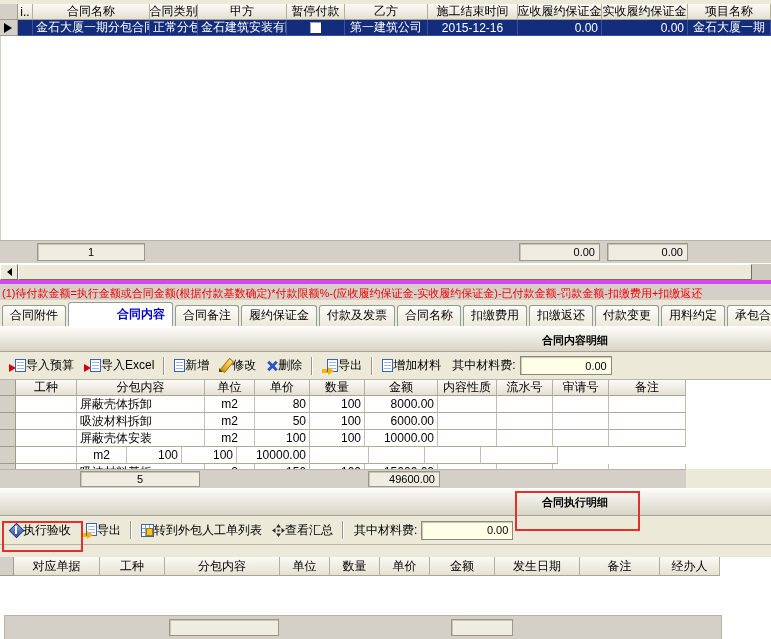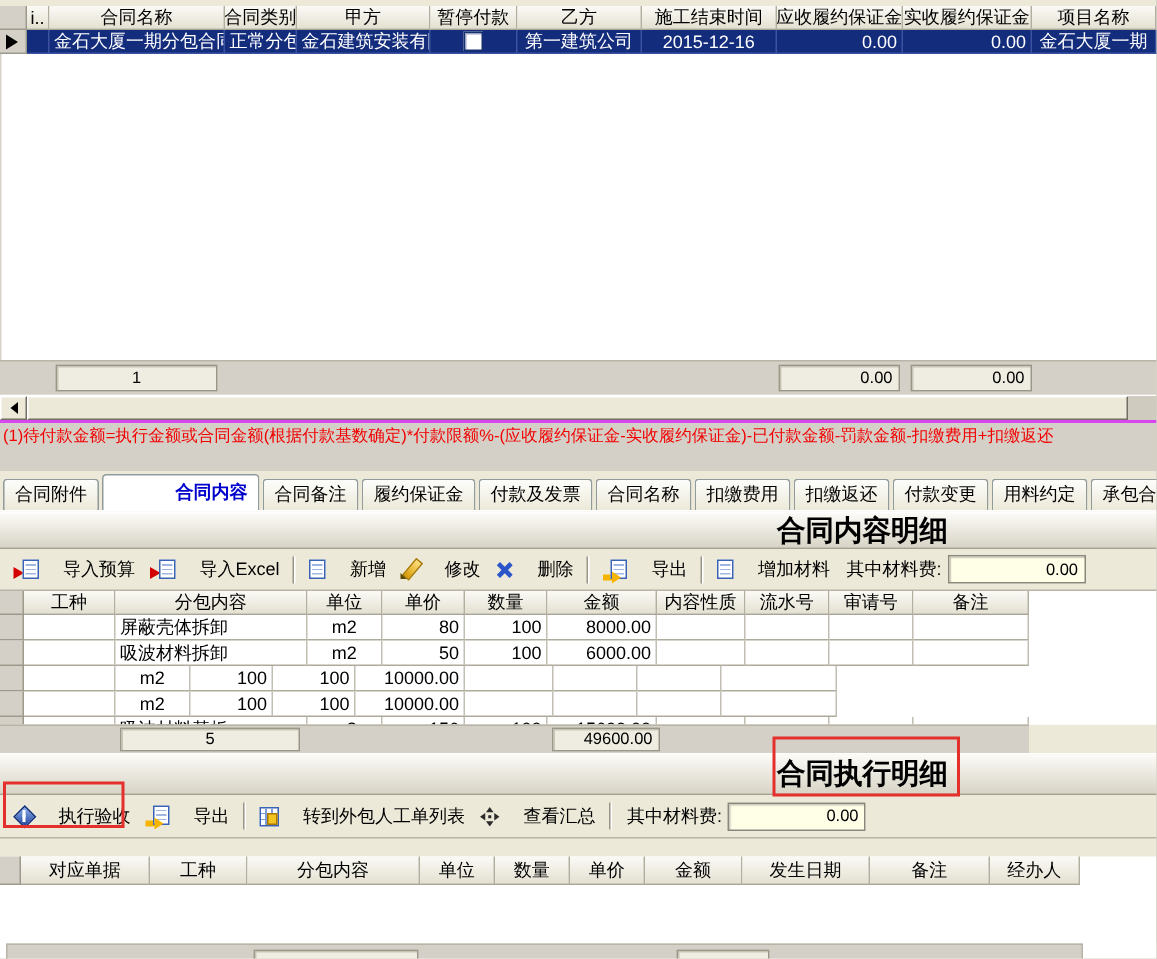--- a/index.html
+++ b/index.html
@@ -21,31 +21,31 @@
   #master-filler{height:204px;background:#fff;border-left:1px solid #D6D2C6;}
   
   .band{background:#D4D0C8;position:relative;border-top:1px solid #B8B4A6;}
   .sumbox{position:absolute;box-sizing:border-box;background:#EFECE2;border:1px solid #9A9688;box-shadow:inset 1px 1px 0 #c8c4b6;display:flex;align-items:center;padding:0 4px;font-size:11px;overflow:hidden;}
   
   #hscroll{height:16px;background:#CFCBBE;display:flex;align-items:stretch;border-top:1px solid #fff;}
   .scrollbtn{width:16px;background:#ECE9D8;border:1px solid;border-color:#fff #716F64 #716F64 #fff;display:flex;align-items:center;justify-content:center;}
   .tri-left{width:0;height:0;border-right:5px solid #000;border-top:4px solid transparent;border-bottom:4px solid transparent;}
   .thumb{width:732px;background:#ECE9D8;border:1px solid;border-color:#fff #716F64 #716F64 #fff;}
   
-  #notes{height:34px;background:#D4D0C8;color:#F20000;font-size:11px;line-height:15px;padding:2px 0 0 2px;box-sizing:border-box;border-top:2px solid #d946ef;white-space:nowrap;overflow:hidden;}
+  #notes{height:20px;background:#D4D0C8;color:#F20000;font-size:11px;line-height:15px;padding:2px 0 0 2px;box-sizing:border-box;border-top:4px solid #d946ef;white-space:nowrap;overflow:hidden;}
   
   #tabbar{height:26px;background:#ECE9D8;display:flex;align-items:flex-end;padding:0 2px;border-bottom:1px solid #fff;}
   .tab{box-sizing:border-box;height:21px;line-height:19px;padding:0 7px;background:linear-gradient(#FDFDFB,#ECE9D8);border:1px solid #919B9C;border-bottom:none;border-radius:3px 3px 0 0;margin-right:2px;cursor:default;white-space:nowrap;}
   .tab.selected{height:24px;line-height:22px;background:#FFF;color:#0000CC;font-weight:bold;padding-left:48px;}
   
   .secbar{background:linear-gradient(#FCFBF7,#D8D4C6);border-top:1px solid #FFF;border-bottom:1px solid #A5A193;position:relative;}
-  .sectitle{position:absolute;top:50%;left:575px;transform:translate(-50%,-50%);font-weight:bold;font-size:19px;white-space:nowrap;}
+  .sectitle{position:absolute;top:50%;left:575px;transform:translate(-50%,-50%);font-weight:bold;font-size:11px;white-space:nowrap;}
   
   .toolbar{display:flex;align-items:center;background:#ECE9D8;border-bottom:1px solid #B8B4A6;padding-left:4px;}
-  .tbtn{display:flex;align-items:center;gap:16px;padding:2px 5px;white-space:nowrap;cursor:default;text-align:right;}
+  .tbtn{display:flex;align-items:center;gap:0;padding:2px 5px;white-space:nowrap;cursor:default;text-align:right;}
   .tsep{width:0;height:18px;border-left:1px solid #9A9687;border-right:1px solid #FFF;margin:0 4px;}
   .feelabel{margin-left:6px;white-space:nowrap;}
   .feeinput{box-sizing:border-box;height:19px;background:#FFFFE8;border:1px solid #8A887C;box-shadow:inset 1px 1px 1px #c9c6b8;text-align:right;padding:0 4px;font-size:11px;display:flex;align-items:center;justify-content:flex-end;margin-left:4px;}
   
   .ic{display:inline-block;position:relative;flex:none;}
   .ic-page{width:11px;height:13px;background:#fff;border:1px solid #3A62B5;box-sizing:border-box;}
   .ic-page::after{content:'';position:absolute;left:1px;right:1px;top:2px;height:7px;background:repeating-linear-gradient(#9FB6E2 0 1px,#fff 1px 3px);}
   .ic-imp{width:17px;height:14px;}
   .ic-imp .pg{position:absolute;right:0;top:0;}
   .ic-imp::before{content:'';position:absolute;left:0;bottom:1px;width:0;height:0;border-left:7px solid #D40000;border-top:4px solid transparent;border-bottom:4px solid transparent;}
@@ -235,20 +235,21 @@
       <div class="cell g6 ar">6000.00</div>
       <div class="cell g7"></div>
       <div class="cell g8"></div>
       <div class="cell g9"></div>
       <div class="cell g10"></div>
     </div>
 
     <div class="row gr">
       <div class="rowhdr g0"></div>
       <div class="cell g1"></div>
+      <div class="cell g2 al">屏蔽壳体安装</div>
       <div class="cell g3 ac">m2</div>
       <div class="cell g4 ar">100</div>
       <div class="cell g5 ar">100</div>
       <div class="cell g6 ar">10000.00</div>
       <div class="cell g7"></div>
       <div class="cell g8"></div>
       <div class="cell g9"></div>
       <div class="cell g10"></div>
     </div>
 

